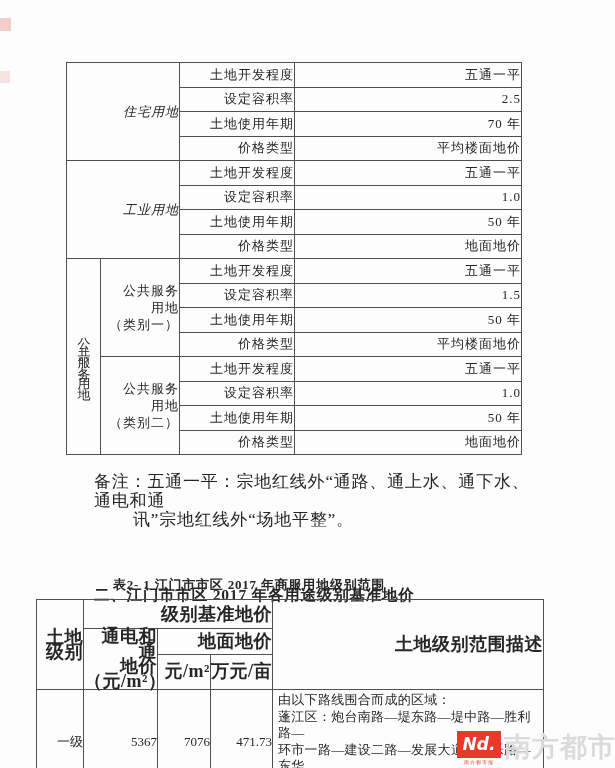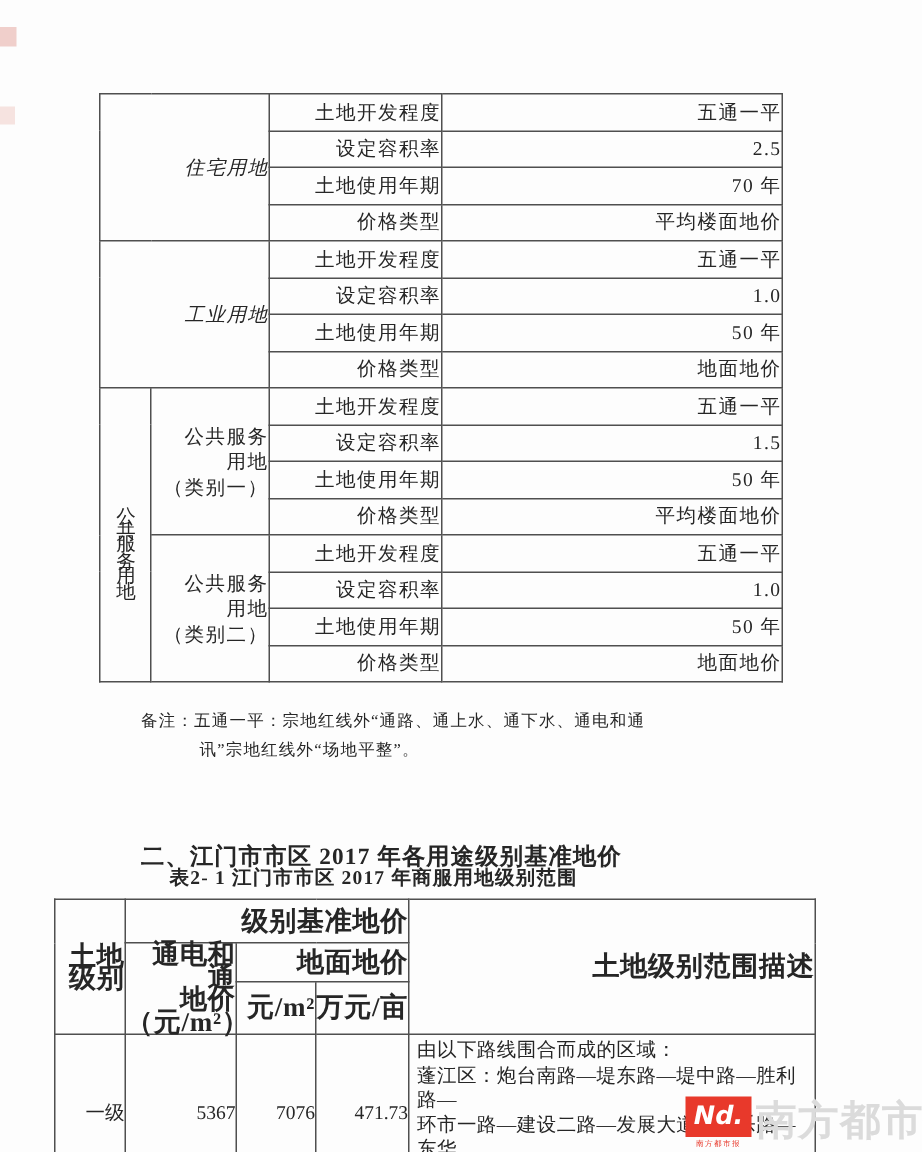--- a/index.html
+++ b/index.html
@@ -21,25 +21,25 @@
   td, th { border: 1px solid #4f4f4f; text-align: right; vertical-align: middle; padding: 0; }
 
   
   .cond-table { position: absolute; left: 66px; top: 62px; width: 455px; }
   .cond-table td { height: 24.5px; font-size: 13px; letter-spacing: 1px; }
   .cat-cell { letter-spacing: 3px; font-style: italic; }
   .subcat-cell { white-space: pre-line; line-height: 17px; letter-spacing: 1px; }
   .vert-label { writing-mode: vertical-lr; text-orientation: upright; letter-spacing: 10px; margin: 0 auto; font-size: 13px; }
 
   
-  .note { position: absolute; left: 94px; top: 472px; width: 440px; font-size: 11px; line-height: 19px; letter-spacing: 0.8px; }
+  .note { position: absolute; left: 94px; top: 472px; width: 440px; font-size: 17px; line-height: 19px; letter-spacing: 0.8px; }
   .note-line2 { padding-left: 39px; }
 
   
-  .sec-heading { position: absolute; left: 94px; top: 561px; font-size: 15.5px; font-weight: bold; letter-spacing: 0.8px; }
+  .sec-heading { position: absolute; left: 94px; top: 585px; font-size: 15.5px; font-weight: bold; letter-spacing: 0.8px; }
   .tbl-caption { position: absolute; left: 113px; top: 576px; font-size: 13px; font-weight: 600; letter-spacing: 0.8px; }
 
   
   .level-table { position: absolute; left: 36px; top: 599px; width: 507px; }
   .level-table th { font-size: 18px; font-weight: bold; letter-spacing: 0.5px; white-space: pre-line; line-height: 15px; }
   .level-table td { font-size: 13px; }
   .hrow1 { height: 29px; }
   .hrow2 { height: 20px; }
   .hrow3 { height: 27px; }
   .drow  { height: 66px; }

